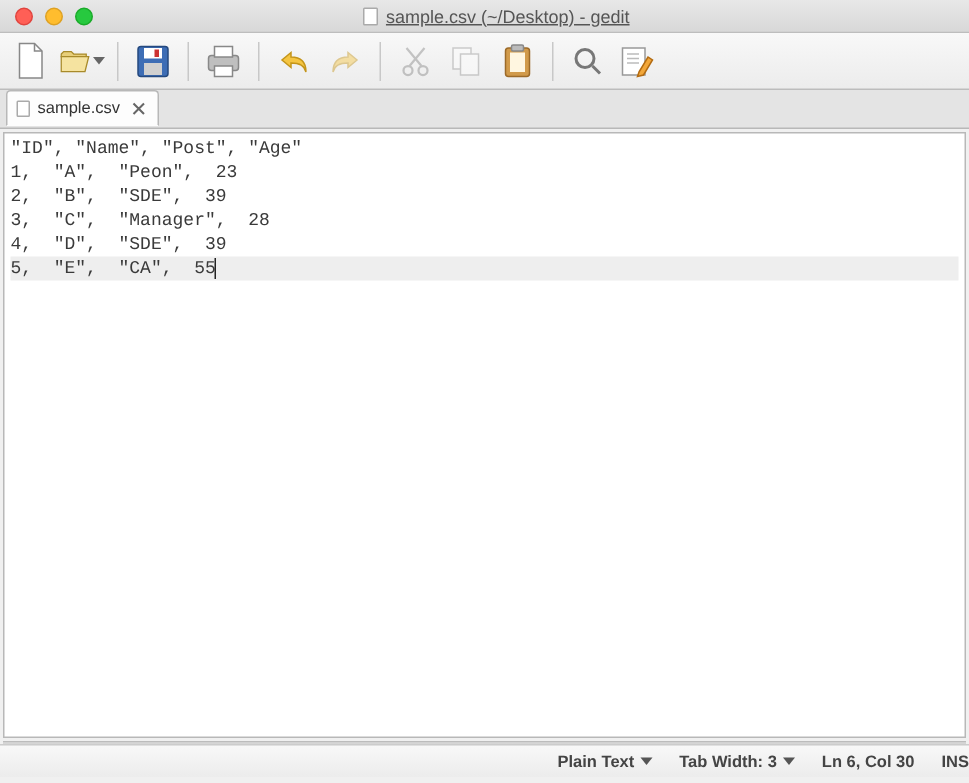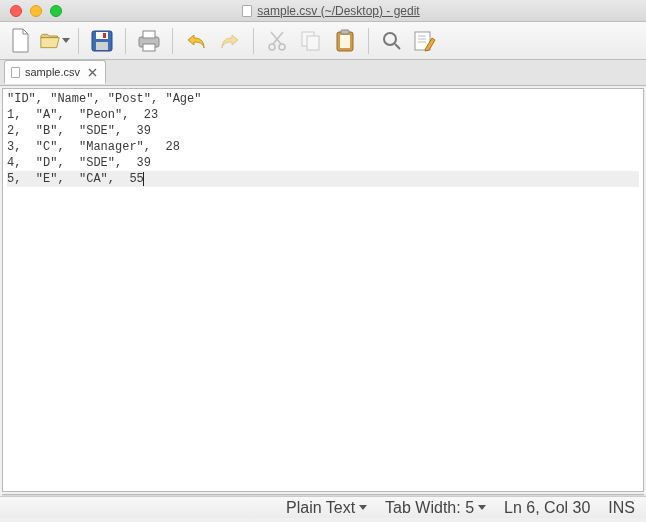--- a/index.html
+++ b/index.html
@@ -131,23 +131,24 @@
   margin: 0 2px;
 }
 .statusbar {
   height: 22px;
   background: linear-gradient(#f8f8f8,#ececec);
   border-top: 1px solid #ccc;
   display: flex;
   align-items: center;
   justify-content: flex-end;
   gap: 18px;
-  padding: 0 11px;
-  font-size: 16px;
+  padding: 0 0;
+  font-size: 11px;
   color: #444;
+  font-weight: bold;
 }
 .status-item { display: flex; align-items: center; gap: 4px; }
 .chev {
   width: 0; height: 0;
   border-left: 4px solid transparent;
   border-right: 4px solid transparent;
   border-top: 5px solid #555;
 }
 
 .ic { display: block; }
@@ -272,21 +273,21 @@
   </div>
 
 <div class="statusbar-sep"></div>
 
 <div class="statusbar">
   <div class="status-item">
     <span>Plain Text</span>
     <span class="chev"></span>
   </div>
   <div class="status-item">
-    <span>Tab Width: 5</span>
+    <span>Tab Width: 3</span>
     <span class="chev"></span>
   </div>
   <div class="status-item">
     <span>Ln 6, Col 30</span>
   </div>
   <div class="status-item">
     <span>INS</span>
   </div>
 </div>
 

